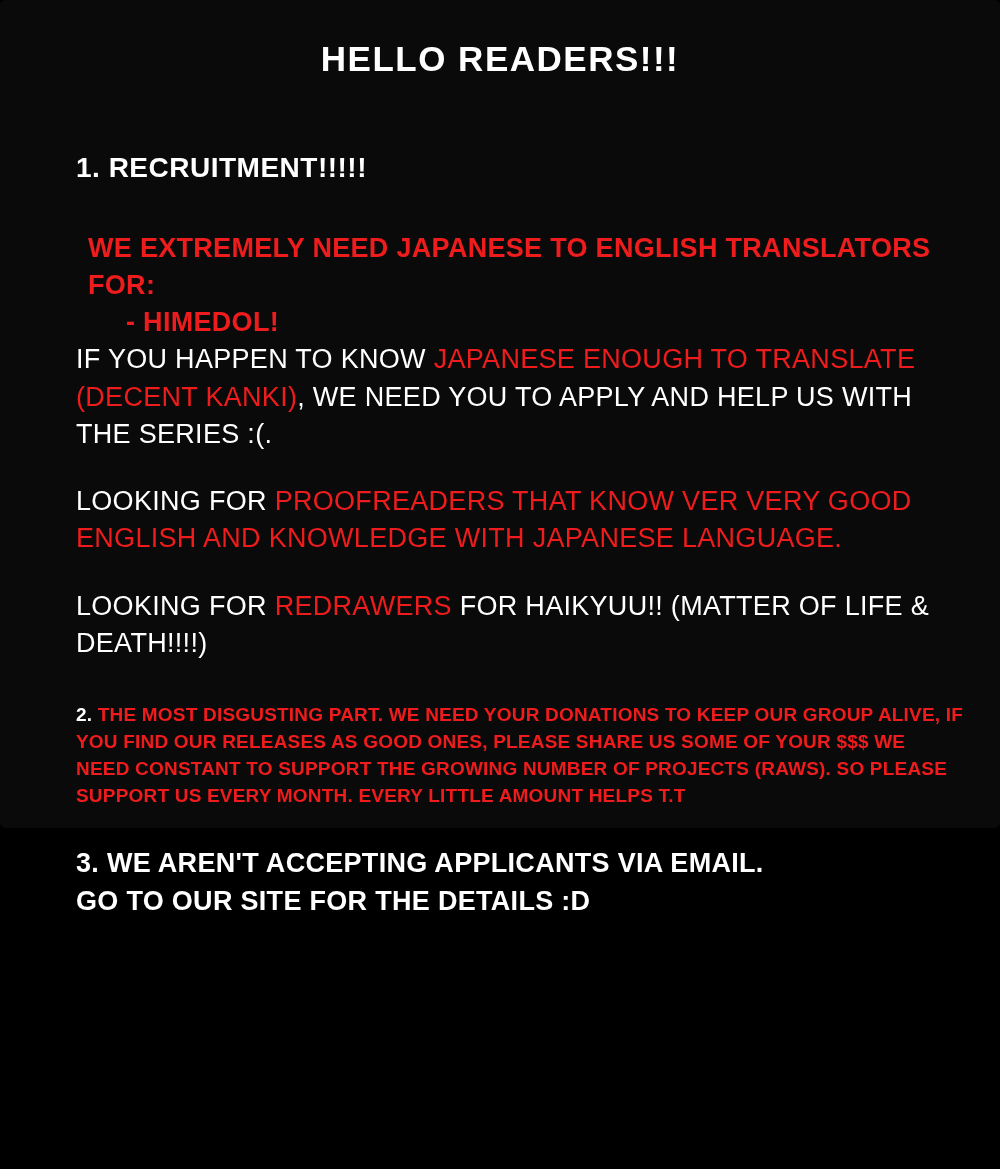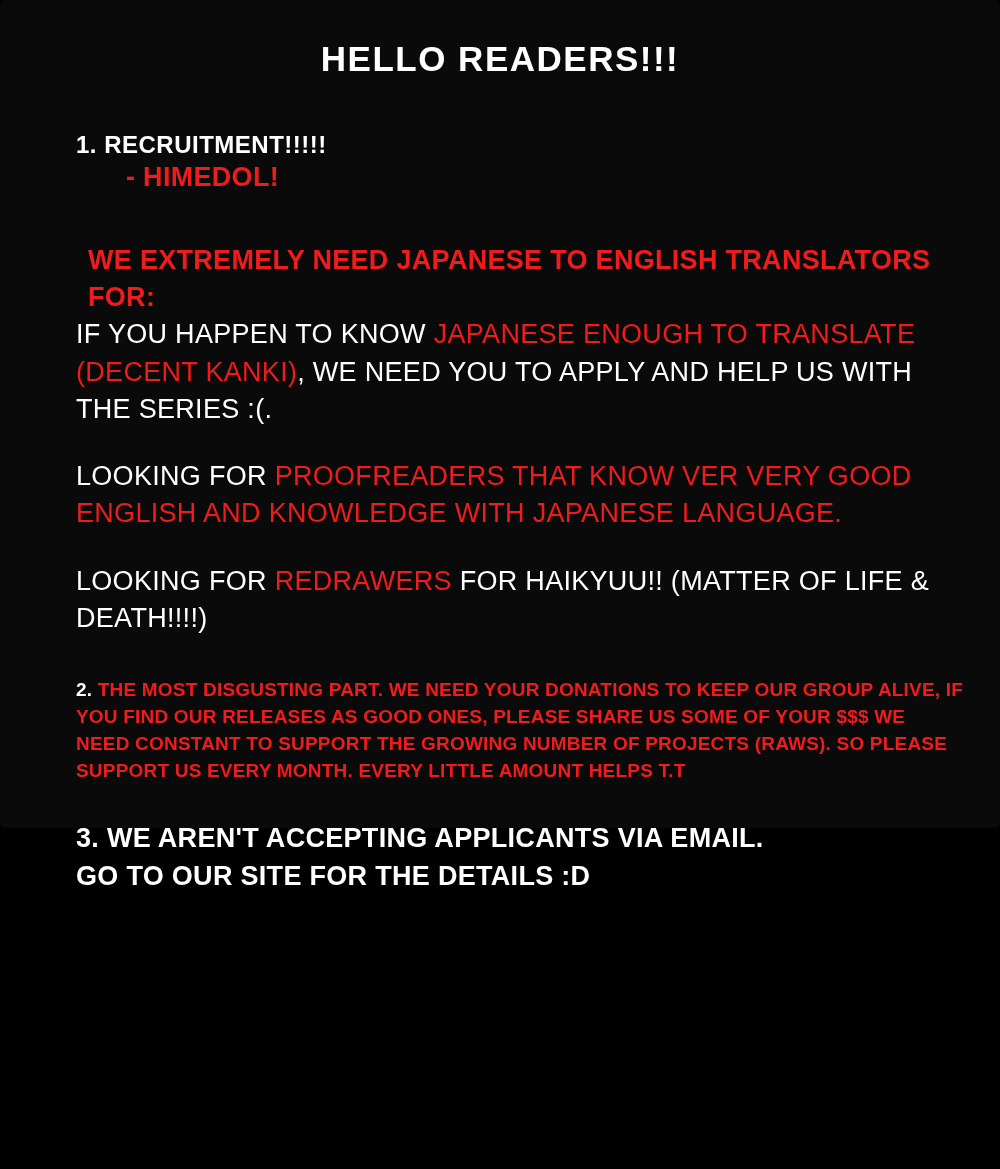--- a/index.html
+++ b/index.html
@@ -43,24 +43,24 @@
   }
   .subtitle {
     text-align: center;
     font-size: 30px;
     font-weight: bold;
     letter-spacing: 0.5px;
     margin-top: 52px;
     text-transform: uppercase;
   }
   .section-heading {
-    font-size: 24px;
+    font-size: 28px;
     font-weight: bold;
     letter-spacing: 0.5px;
-    margin-top: 52px;
+    margin-top: 73px;
     text-transform: uppercase;
     padding-left: 40px;
   }
   .block {
     padding-left: 40px;
     margin-top: 30px;
     font-size: 27px;
     font-weight: bold;
     line-height: 1.38;
     letter-spacing: 0.3px;
@@ -104,23 +104,23 @@
 <body>
 
 <div class="page">
   <div class="inner">
 
     <div class="title white">HELLO READERS!!!</div>
 
 
     <div class="section-heading white">1. RECRUITMENT!!!!!</div>
 
+    <div class="block indent-1 red gap-lg">WE EXTREMELY NEED JAPANESE TO ENGLISH TRANSLATORS FOR:</div>
+
     <div class="block indent-2 red tight">- HIMEDOL!</div>
-
-    <div class="block indent-1 red gap-lg">WE EXTREMELY NEED JAPANESE TO ENGLISH TRANSLATORS FOR:</div>
 
     <div class="para tight">
       <span class="white">IF YOU HAPPEN TO KNOW </span><span class="red">JAPANESE ENOUGH TO TRANSLATE</span><br>
       <span class="red">(DECENT KANKI)</span><span class="white">, WE NEED YOU TO APPLY AND HELP US WITH THE SERIES :(.</span>
     </div>
 
     <div class="para mt">
       <span class="white">LOOKING FOR </span><span class="red">PROOFREADERS THAT KNOW VER VERY GOOD ENGLISH AND KNOWLEDGE WITH JAPANESE LANGUAGE.</span>
     </div>
 

